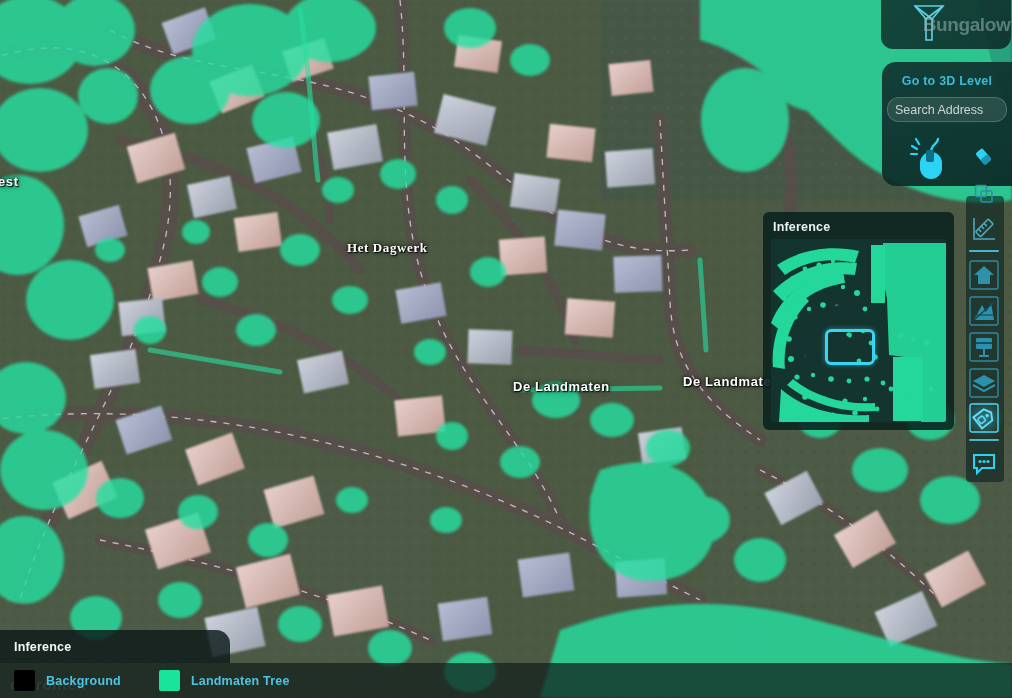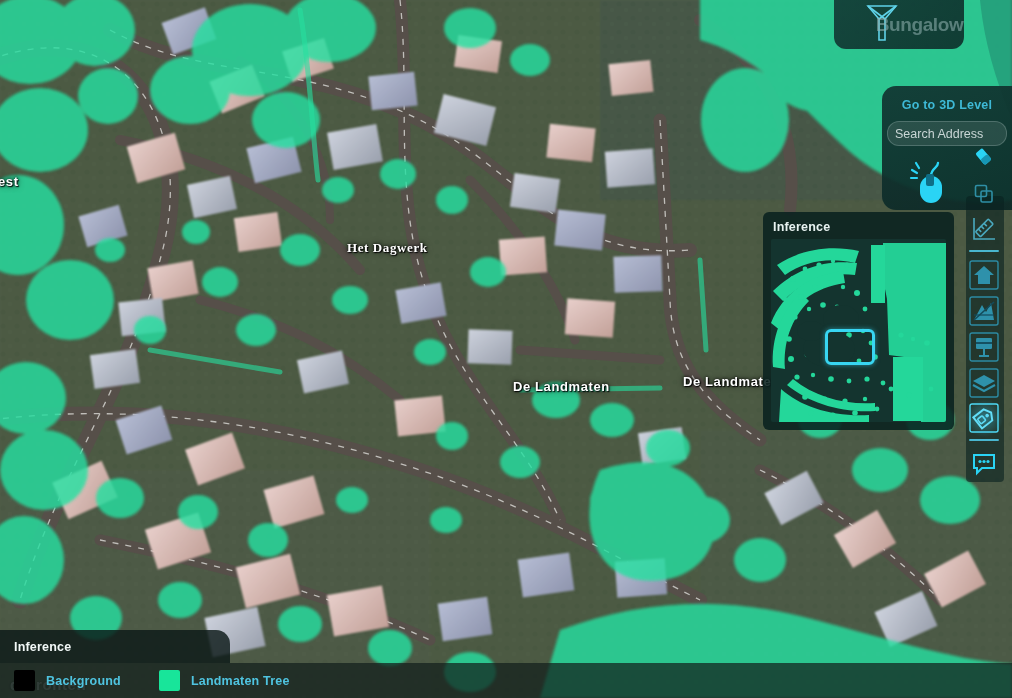--- a/index.html
+++ b/index.html
@@ -24,36 +24,36 @@
     font-weight: bold;
     letter-spacing: 0.6px;
     white-space: nowrap;
     text-shadow: 0 0 3px rgba(0,0,0,.95), 0 0 6px rgba(0,0,0,.75), 1px 1px 1px rgba(0,0,0,.9);
     pointer-events: none;
   }
   .place-label.faded { color: rgba(215,225,225,.45); text-shadow: 0 0 3px rgba(0,0,0,.5); }
 
   
   #brand-panel {
-    position: absolute; left: 834px; top: 0px; width: 130px; height: 49px;
+    position: absolute; left: 881px; top: 0px; width: 130px; height: 49px;
     background: linear-gradient(135deg, rgba(18,56,52,.90), rgba(13,42,40,.88));
     border-bottom-left-radius: 12px; border-bottom-right-radius: 12px;
     display: flex; align-items: center; justify-content: center; gap: 3px;
     overflow: hidden;
   }
   #brand-logo-icon { flex: 0 0 auto; margin-left: 30px; }
   #brand-name {
     color: rgba(150,180,180,.55);
     font-size: 19px; font-weight: bold; letter-spacing: -0.4px;
     margin-left: -26px;
   }
 
   
   #tool-panel {
-    position: absolute; left: 882px; top: 86px; width: 130px; height: 124px;
+    position: absolute; left: 882px; top: 62px; width: 130px; height: 124px;
     background: linear-gradient(160deg, rgba(17,54,50,.93), rgba(12,40,38,.93));
     border-top-left-radius: 14px; border-bottom-left-radius: 14px;
   }
   #go-3d-button {
     color: #3eb9d6; font-size: 12.5px; font-weight: bold;
     text-align: center; padding-top: 12px; letter-spacing: .2px;
     cursor: pointer;
   }
   #search-address-input {
     display: block;

